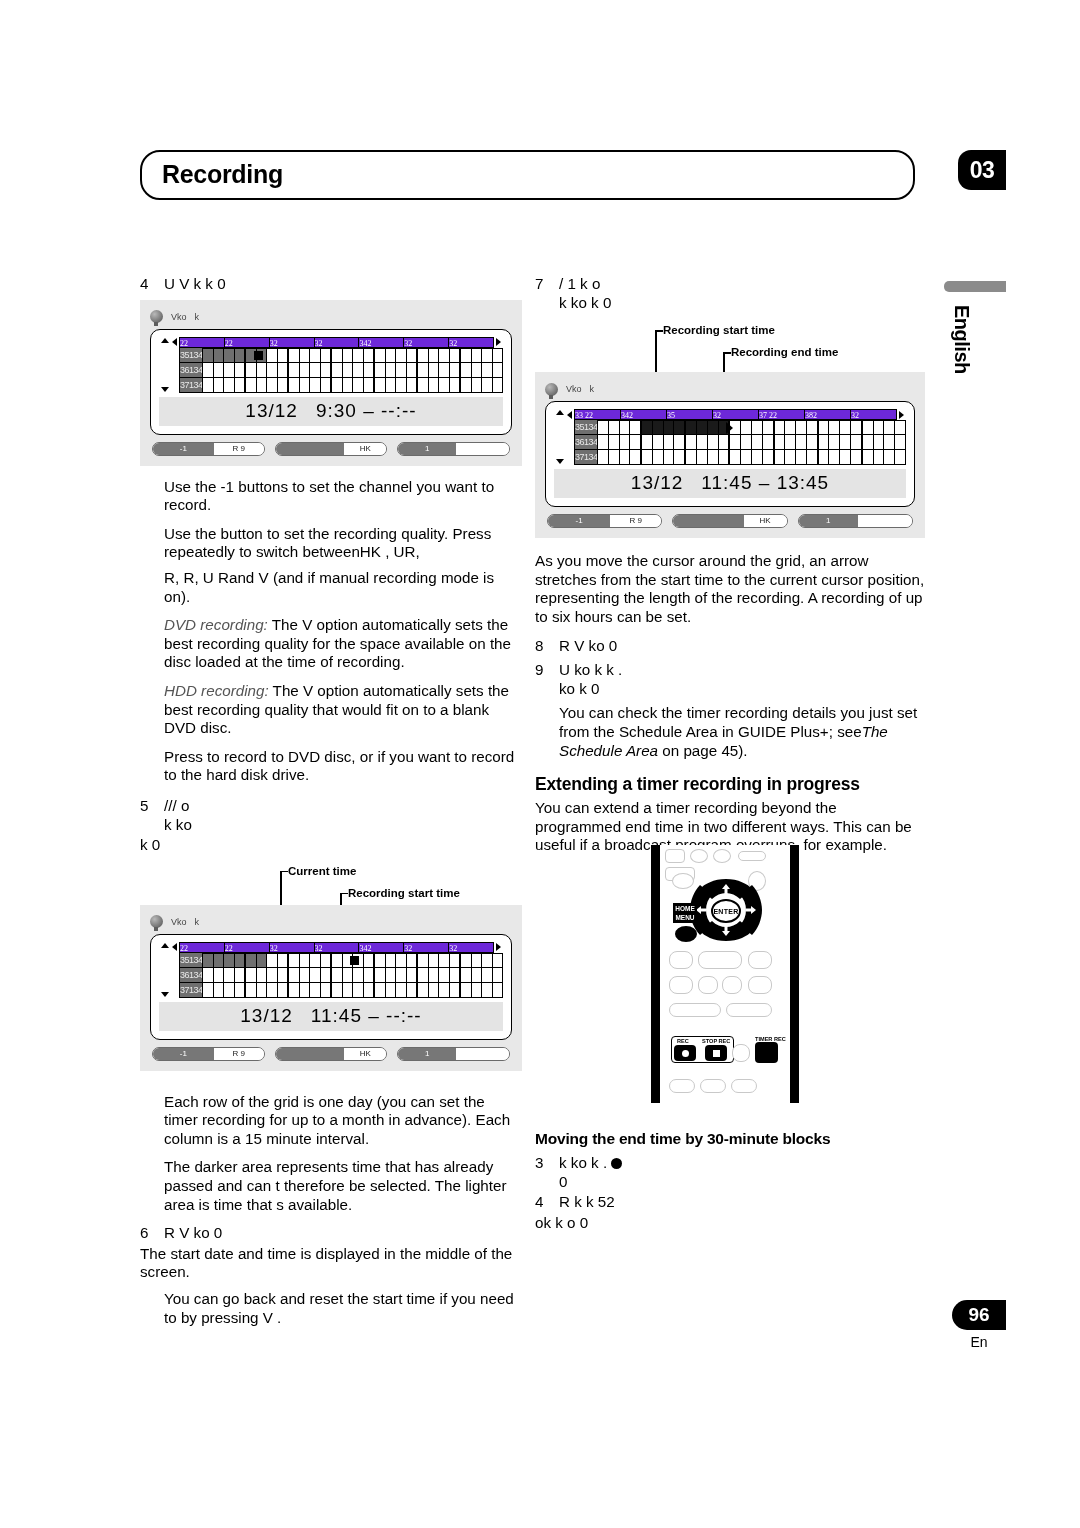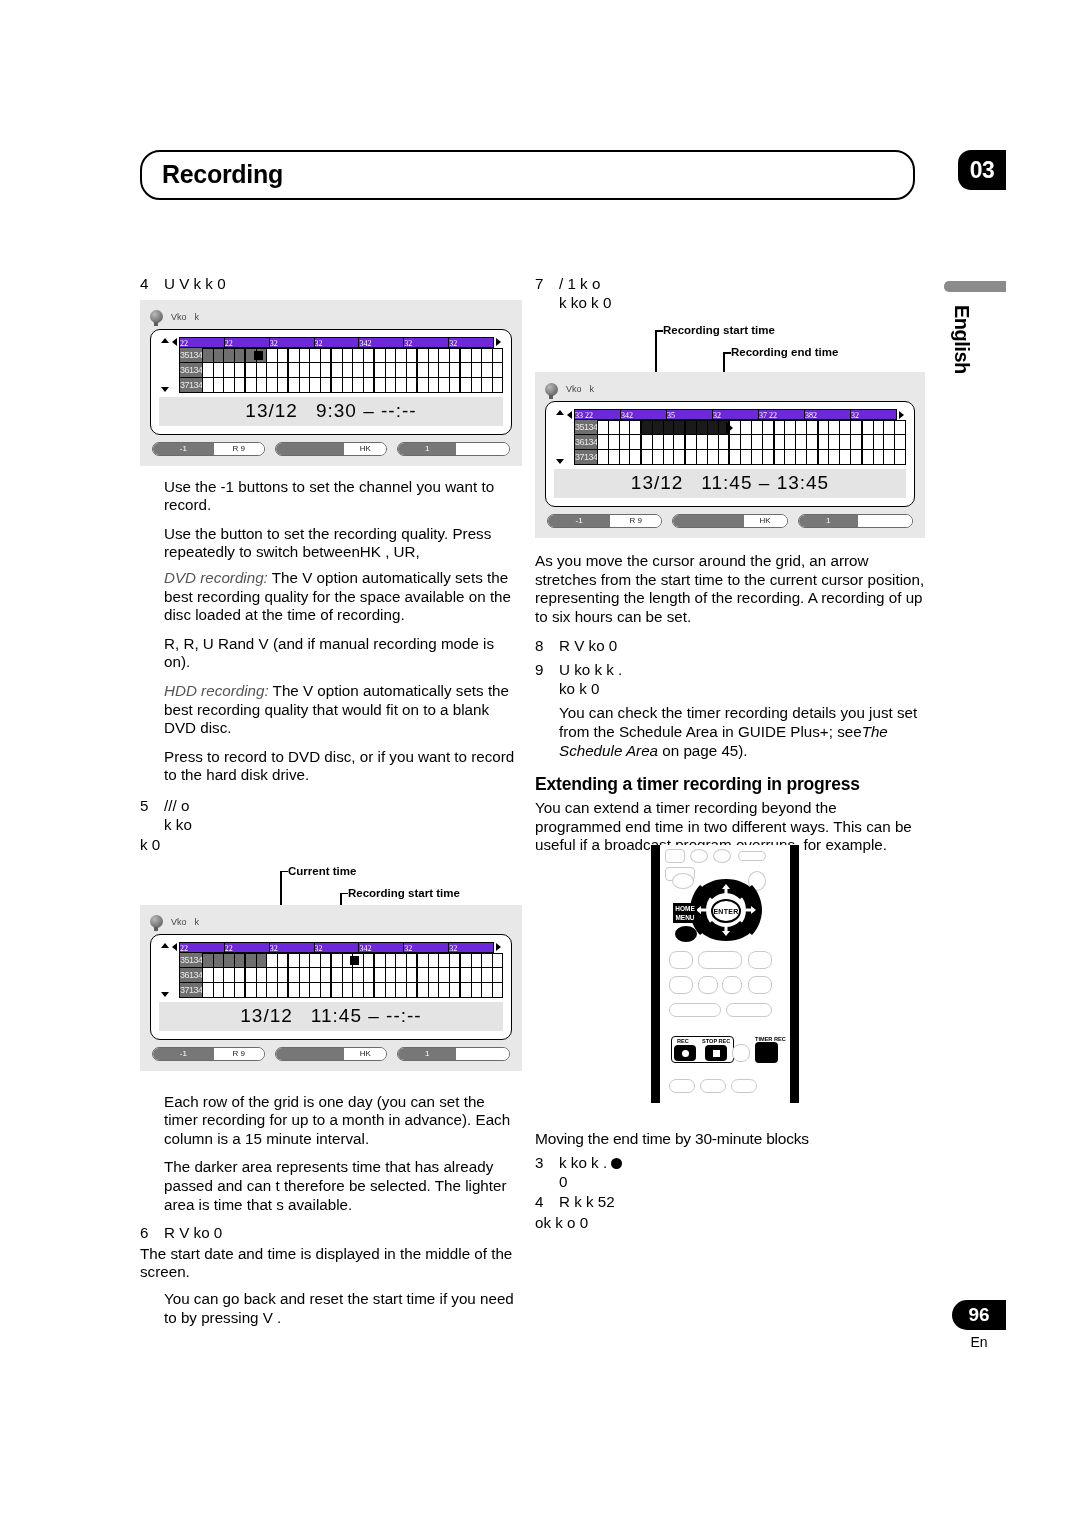--- a/index.html
+++ b/index.html
@@ -99,21 +99,21 @@
   .italic { font-style: italic; color: #555; }
   .ital-blk { font-style: italic; }
   h3.sub {
     font-size: 17.5px;
     font-weight: bold;
     margin: 14px 0 4px 0;
     letter-spacing: -0.2px;
   }
   h4.subsub {
     font-size: 15.5px;
-    font-weight: normal;
+    font-weight: bold;
     margin: 16px 0 6px 0;
     letter-spacing: -0.2px;
   }
   .dot-glyph {
     display: inline-block;
     width: 11px; height: 11px;
     border-radius: 50%;
     background: #000;
     vertical-align: -1px;
   }
@@ -583,25 +583,25 @@
       </div>
       <div class="osd-btn">
         <div class="seg-dark" style="flex:0 0 52%">1</div>
         <div class="seg-light" style="flex:1 1 auto"></div>
       </div>
     </div>
   </div>
 
   <p class="body-p indent">Use the                           -1   buttons to set the channel you want to record.</p>
   <p class="body-p indent tight">Use the                              button to set the recording quality. Press repeatedly to switch betweenHK   , UR,</p>
+  <p class="body-p indent">  R, R, U  Rand        V  (and          if manual recording mode is on).</p>
+
   <p class="body-p indent">
     <span class="italic">DVD recording:</span><span> The        V   option automatically sets the best recording quality for the space available on the disc loaded at the time of recording.</span>
   </p>
-
-  <p class="body-p indent">  R, R, U  Rand        V  (and          if manual recording mode is on).</p>
   <p class="body-p indent">
     <span class="italic">HDD recording:</span><span> The        V   option automatically sets the best recording quality that would fit on to a blank DVD disc.</span>
   </p>
   <p class="body-p indent">Press            to record to DVD disc, or          if you want to record to the hard disk drive.</p>
 
   <div class="step" style="margin-top:12px;">
     <span class="step-num">5</span>
     <span class="step-body">
       <span>///                                                                    o</span><br>
       <span>                                  k                                   ko</span>

